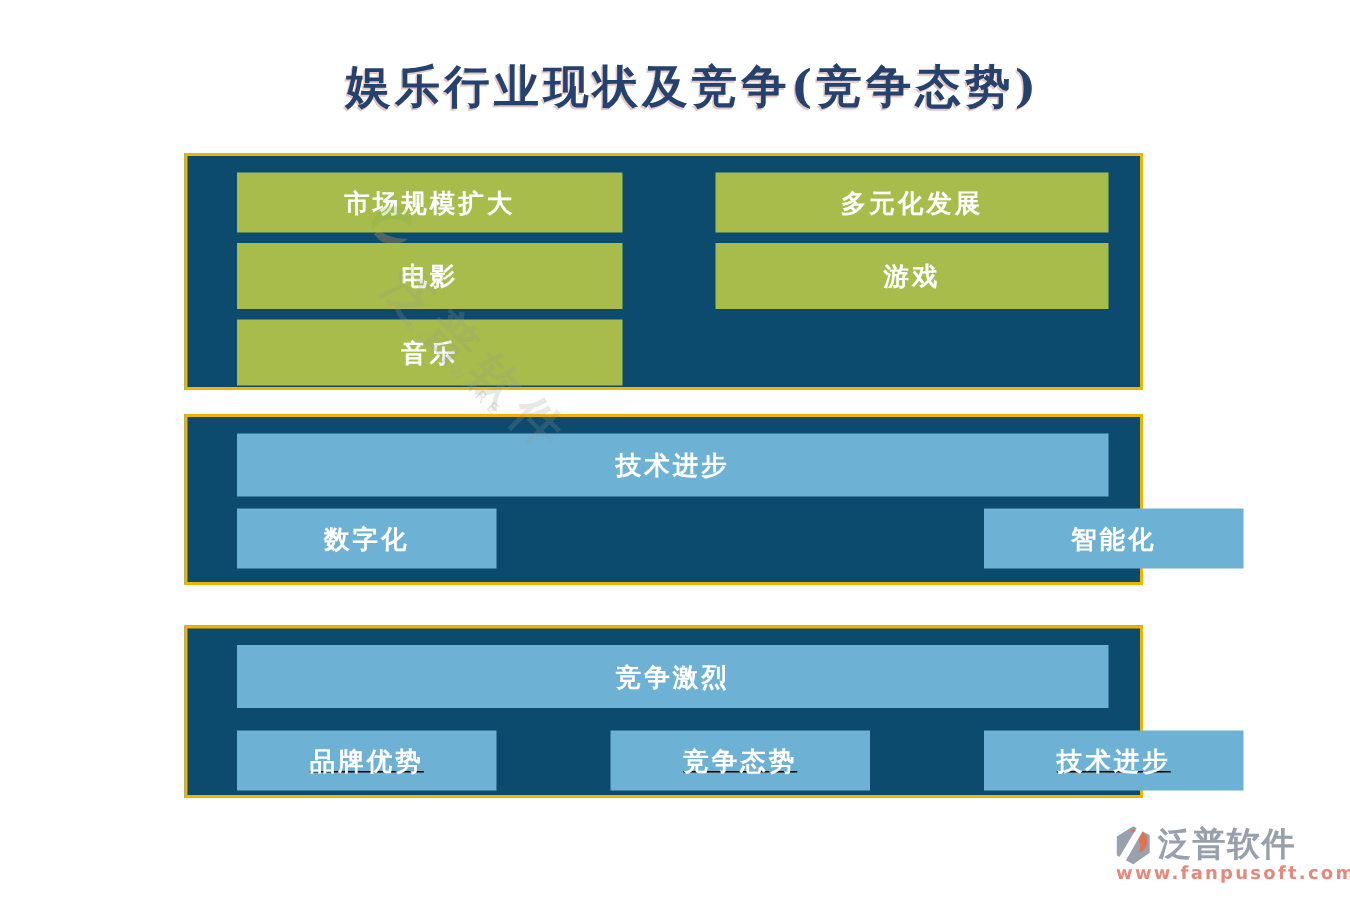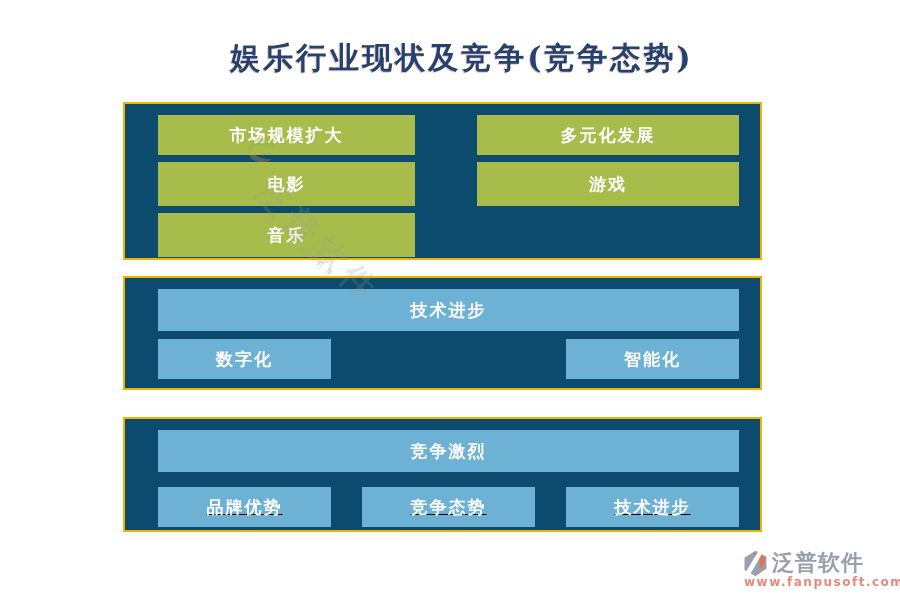--- a/index.html
+++ b/index.html
@@ -36,21 +36,21 @@
   .p1-grid{
     position:absolute;left:33px;top:11px;
     display:grid;
     grid-template-columns:257px 262px;
     grid-template-rows:40px 44px 44px;
     column-gap:62px;row-gap:7px;
   }
 
   .wide-header{position:absolute;left:33px;top:11px;width:581px;height:42px;}
   .row3{
-    position:absolute;left:33px;width:581px;
+    position:absolute;left:33px;width:671px;
     display:flex;justify-content:space-between;
   }
   .panel-2 .row3{top:61px;}
   .panel-3 .row3{top:68px;text-decoration:underline;}
   .row3 .node{width:173px;height:40px;}
 
   
   .watermark{position:absolute;left:0;top:0;width:100%;height:100%;pointer-events:none;z-index:3;}
   .wm-leaf{position:absolute;left:116px;top:28px;opacity:0.30;}
   .wm-text{

